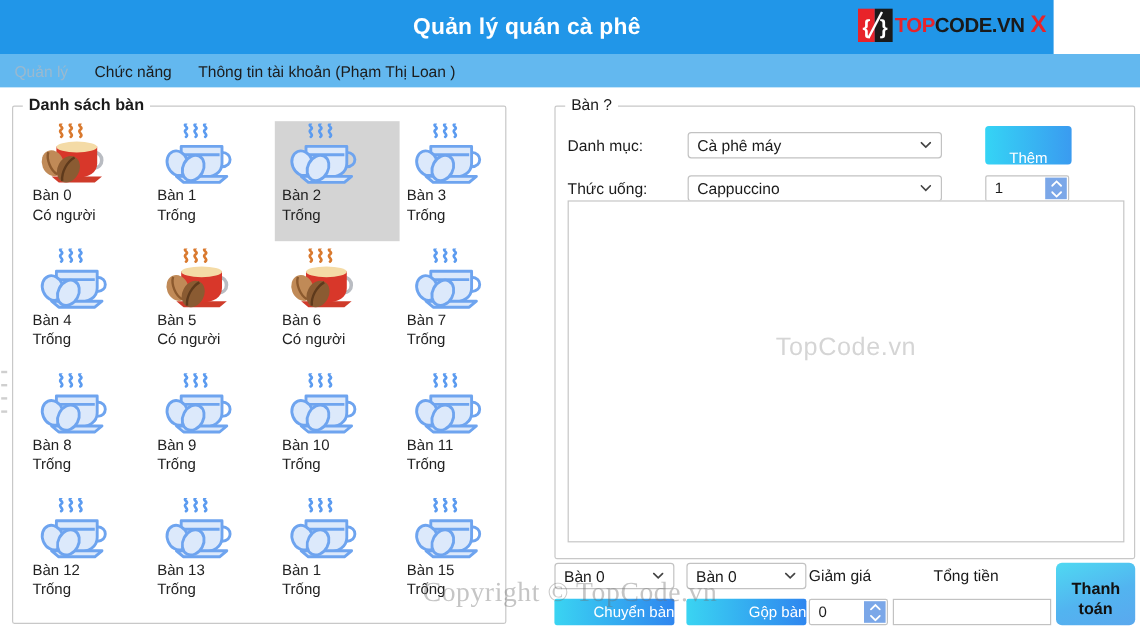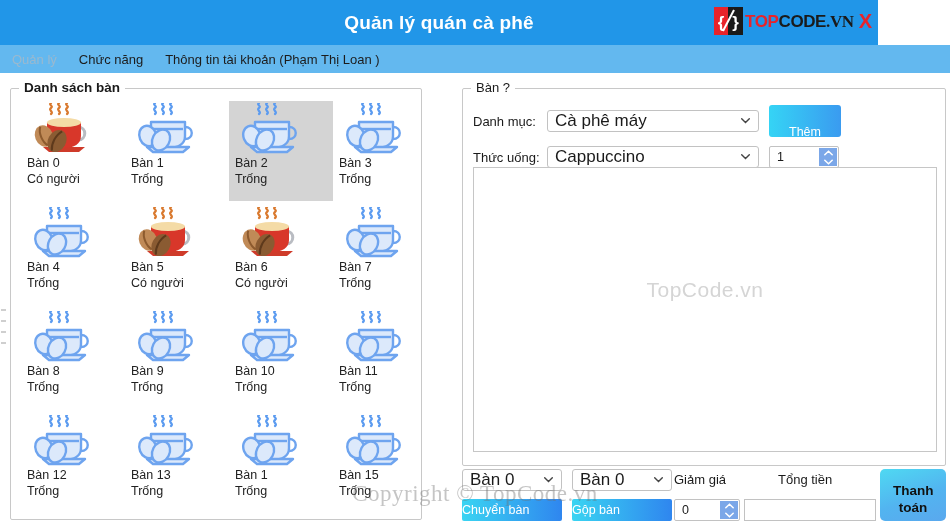--- a/index.html
+++ b/index.html
@@ -47,21 +47,21 @@
   }
   .logo-word {
     font-size: 17px;
     font-weight: bold;
     letter-spacing: -0.4px;
     margin-left: 2px;
     line-height: 1;
   }
   .logo-top { color: #e8232a; }
   .logo-code { color: #1a1a1a; }
-  .logo-vn { color: #1a1a1a; font-family: Liberation Serif, serif; }
+  .logo-vn { color: #1a1a1a; }
   .logo-x {
     color: #e8232a;
     font-size: 20px;
     font-weight: bold;
     margin-left: 5px;
     line-height: 1;
   }
 
   
   .menubar {
@@ -160,38 +160,39 @@
     left: 462px;
     top: 15px;
     width: 484px;
     height: 378px;
   }
   .form-row {
     position: absolute;
     display: flex;
     align-items: center;
     left: 10px;
+    gap: 26px;
   }
   .form-label {
     font-size: 13px;
     color: #1a1a1a;
     width: 74px;
     white-space: nowrap;
   }
   .combo {
     position: relative;
     height: 22px;
     border: 1px solid #c2c2c2;
     border-radius: 3px;
     background: #ffffff;
     box-sizing: border-box;
     display: flex;
     align-items: center;
     padding-left: 7px;
-    font-size: 17px;
+    font-size: 13px;
     color: #1a1a1a;
     cursor: pointer;
     white-space: nowrap;
   }
   .combo .chev {
     position: absolute;
     right: 8px;
     top: 50%;
     transform: translateY(-50%);
     width: 9px;
@@ -290,21 +291,21 @@
     width: 100px;
     border: none;
     border-radius: 2px;
     background: linear-gradient(to right, #3ad4f2 0%, #2f86ef 100%);
     color: #ffffff;
     font-size: 12.5px;
     font-family: "Liberation Sans", sans-serif;
     cursor: pointer;
     padding: 0;
     line-height: 22px;
-    text-align: left;
+    text-align: right;
   }
   .bb-label {
     position: absolute;
     top: 3px;
     font-size: 13px;
     color: #1a1a1a;
     white-space: nowrap;
   }
   .bb-spinner {
     position: absolute;

